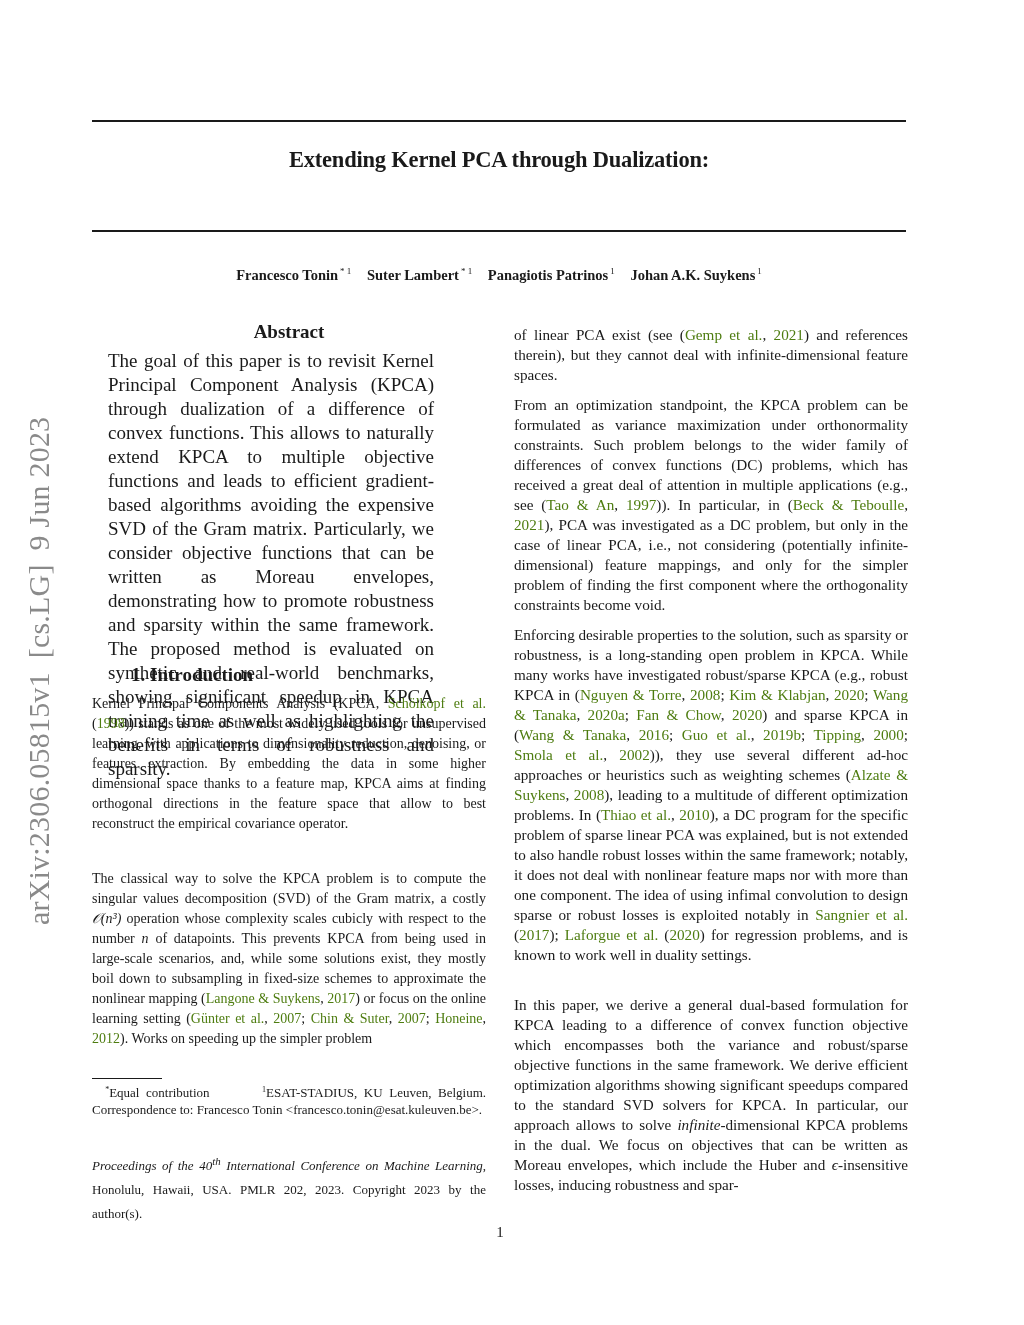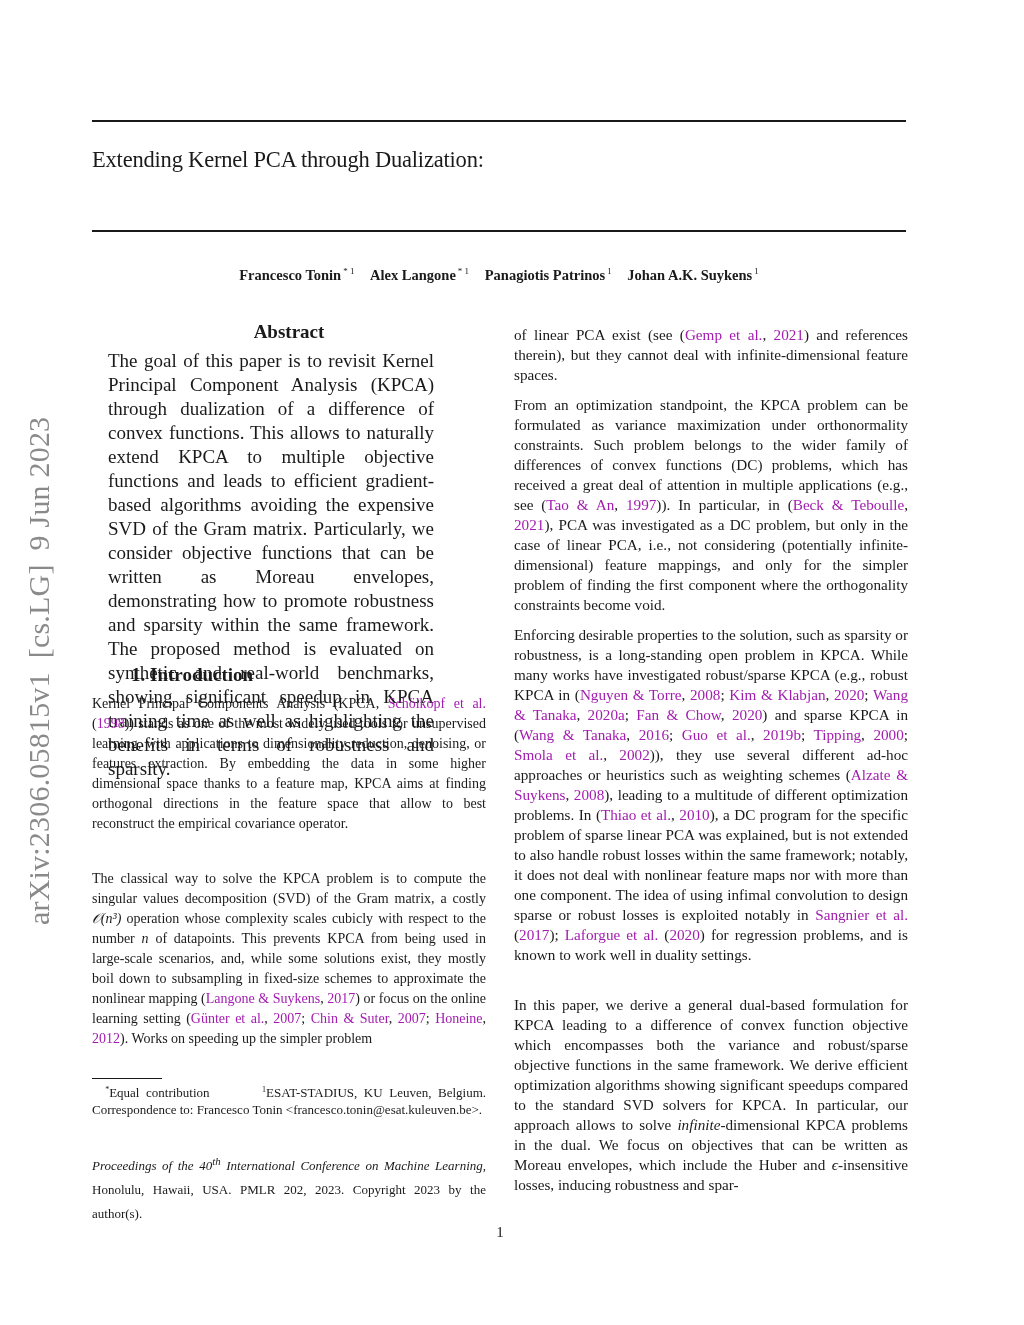--- a/index.html
+++ b/index.html
@@ -4,22 +4,22 @@
 <style>
   html, body { margin: 0; padding: 0; background: #ffffff; }
   body {
     width: 1024px; height: 1325px; position: relative; overflow: hidden;
     font-family: "Liberation Serif", "DejaVu Serif", serif; color: #1a1a1a;
   }
   .rule { position: absolute; left: 92px; width: 814px; background: #1a1a1a; }
   .rule.top { top: 120px; height: 2px; }
   .rule.bottom { top: 230px; height: 2px; }
   .title {
-    position: absolute; top: 145px; left: 92px; width: 814px; 
-    font-weight: normal; font-size: 22.5px; line-height: 29px; letter-spacing: -0.2px;
+    position: absolute; top: 145px; left: 92px; width: 814px; text-align: center;
+    font-weight: bold; font-size: 22.5px; line-height: 29px; letter-spacing: -0.2px;
   }
   .authors {
     position: absolute; top: 266px; left: 92px; width: 814px; text-align: center;
     font-weight: bold; font-size: 14.5px;
   }
   .authors .author { margin: 0 6px; }
   .authors sup { font-weight: normal; font-size: 9px; margin-left: 2px; }
   .arxiv {
     position: absolute; left: 22px; top: 925px; transform-origin: 0 0;
     transform: rotate(-90deg); white-space: nowrap; font-size: 30px; color: #8a8a8a;
@@ -32,41 +32,41 @@
   }
   .abstract-body {
     position: absolute; left: 108px; width: 326px; top: 349px;
     font-size: 19px; line-height: 24px; text-align: justify;
   }
   .section-title {
     position: absolute; left: 92px; top: 664px; font-weight: bold; font-size: 19px; margin-left: 39px;
   }
   .para { position: absolute; left: 92px; width: 394px; font-size: 14px; line-height: 20px; text-align: justify; margin: 0; }
   .rpara { position: absolute; left: 514px; width: 394px; font-size: 15.2px; line-height: 20px; text-align: justify; margin: 0; }
-  .cite { color: #a21caf; }
+  .cite { color: #4d7c0f; }
   .fn-rule { position: absolute; left: 92px; top: 1078px; width: 70px; height: 1px; background: #1a1a1a; }
   .footnote { position: absolute; left: 92px; width: 394px; top: 1082px; font-size: 13px; line-height: 16.5px; text-align: justify; }
   .footnote sup { font-size: 8px; }
   .proceedings { position: absolute; left: 92px; width: 394px; top: 1149px; font-size: 13px; line-height: 24px; text-align: justify; }
   .proceedings i { font-style: italic; }
   .page-number { position: absolute; top: 1224px; left: 0; width: 1000px; text-align: center; font-size: 15px; }
   i.m { font-style: italic; }
 </style>
 </head>
 <body>
 
 <div class="rule top"></div>
 <div class="title">
   <div>Extending Kernel PCA through Dualization:</div>
 </div>
 <div class="rule bottom"></div>
 
 <div class="authors">
   <span class="author"><span>Francesco Tonin</span><sup>* 1</sup></span>
-  <span class="author"><span>Alex Langone</span><sup>* 1</sup></span>
+  <span class="author"><span>Suter Lambert</span><sup>* 1</sup></span>
   <span class="author"><span>Panagiotis Patrinos</span><sup>1</sup></span>
   <span class="author"><span>Johan A.K. Suykens</span><sup>1</sup></span>
 </div>
 
 <div class="arxiv">
   <span>arXiv:2306.05815v1</span><span>[cs.LG]</span><span>9 Jun 2023</span>
 </div>
 
 <div class="abstract-title">Abstract</div>
 <div class="abstract-body">The goal of this paper is to revisit Kernel Principal Component Analysis (KPCA) through dualization of a difference of convex functions. This allows to naturally extend KPCA to multiple objective functions and leads to efficient gradient-based algorithms avoiding the expensive SVD of the Gram matrix. Particularly, we consider objective functions that can be written as Moreau envelopes, demonstrating how to promote robustness and sparsity within the same framework. The proposed method is evaluated on synthetic and real-world benchmarks, showing significant speedup in KPCA training time as well as highlighting the benefits in terms of robustness and sparsity.</div>

